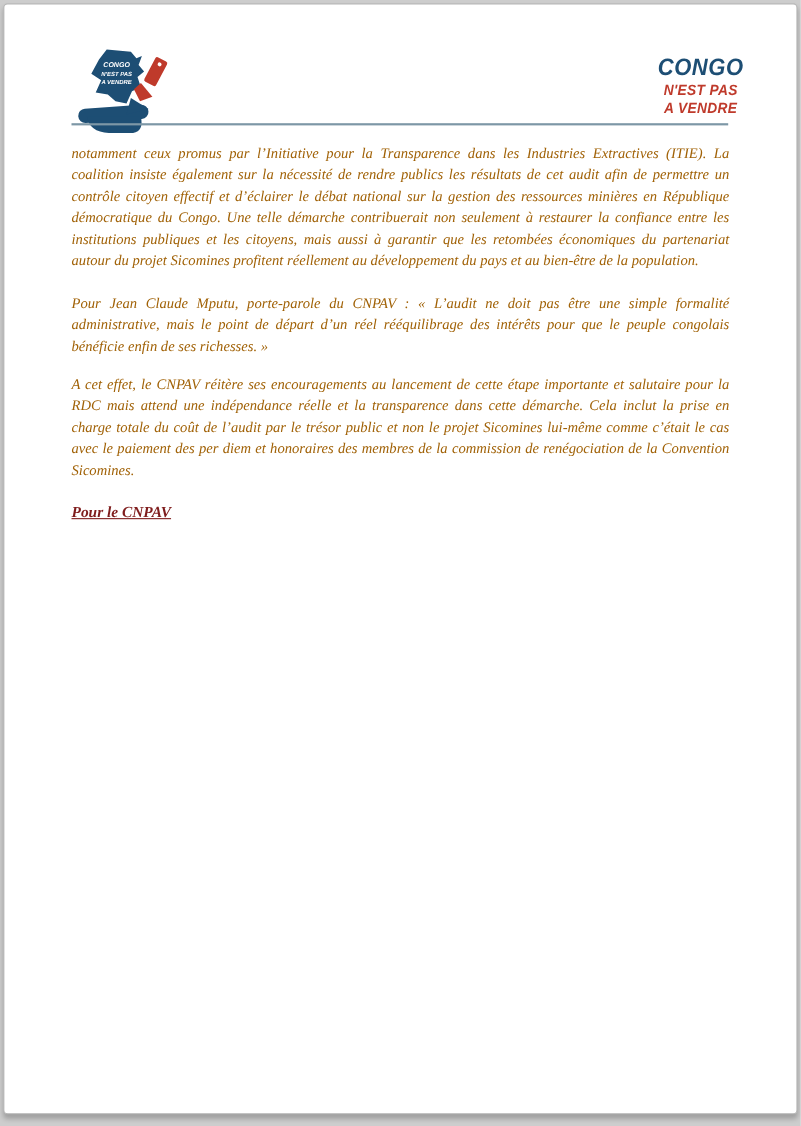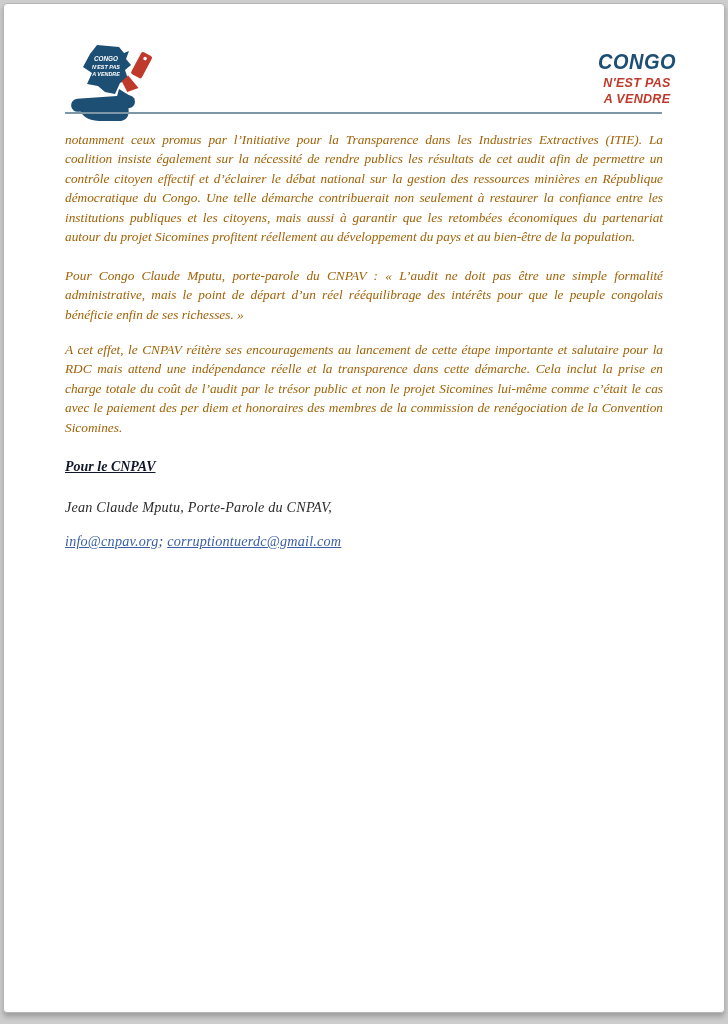--- a/index.html
+++ b/index.html
@@ -26,21 +26,21 @@
   .para{
     position:absolute;left:61px;width:598px;
     font-size:13.3px;line-height:19.4px;color:#a16207;
     text-align:justify;margin:0;
   }
   .p1{top:126px;}
   .p2{top:262px;}
   .p3{top:336px;}
   .closing-heading{
     position:absolute;left:61px;top:455px;
-    font-size:14px;font-weight:bold;text-decoration:underline;color:#0f172a;
+    font-size:14px;font-weight:bold;text-decoration:underline;color:#7f1d1d;
   }
   .signature{
     position:absolute;left:61px;top:495px;
     font-size:14.2px;color:#2b2b2b;letter-spacing:0.2px;
   }
   .emails{
     position:absolute;left:61px;top:529px;
     font-size:14.2px;color:#2b2b2b;letter-spacing:0.2px;
   }
   .emails a{color:#3b5ea6;text-decoration:underline;}
@@ -76,23 +76,19 @@
 
     <div class="logo-right">
       <div class="l1">CONGO</div>
       <div class="l2">N'EST PAS</div>
       <div class="l3">A VENDRE</div>
     </div>
 
     <div class="rule"></div>
 
     <p class="para p1">notamment ceux promus par l’Initiative pour la Transparence dans les Industries Extractives (ITIE). La coalition insiste également sur la nécessité de rendre publics les résultats de cet audit afin de permettre un contrôle citoyen effectif et d’éclairer le débat national sur la gestion des ressources minières en République démocratique du Congo. Une telle démarche contribuerait non seulement à restaurer la confiance entre les institutions publiques et les citoyens, mais aussi à garantir que les retombées économiques du partenariat autour du projet Sicomines profitent réellement au développement du pays et au bien-être de la population.</p>
-    <p class="para p2">Pour Congo Claude Mputu, porte-parole du CNPAV : « L’audit ne doit pas être une simple formalité administrative, mais le point de départ d’un réel rééquilibrage des intérêts pour que le peuple congolais bénéficie enfin de ses richesses. »</p>
+    <p class="para p2">Pour Jean Claude Mputu, porte-parole du CNPAV : « L’audit ne doit pas être une simple formalité administrative, mais le point de départ d’un réel rééquilibrage des intérêts pour que le peuple congolais bénéficie enfin de ses richesses. »</p>
     <p class="para p3">A cet effet, le CNPAV réitère ses encouragements au lancement de cette étape importante et salutaire pour la RDC mais attend une indépendance réelle et la transparence dans cette démarche. Cela inclut la prise en charge totale du coût de l’audit par le trésor public et non le projet Sicomines lui-même comme c’était le cas avec le paiement des per diem et honoraires des membres de la commission de renégociation de la Convention Sicomines.</p>
 
     <div class="closing-heading">Pour le CNPAV</div>
-    <div class="signature">Jean Claude Mputu, Porte-Parole du CNPAV,</div>
-    <div class="emails">
-      <a href="#">info@cnpav.org</a><span class="sep">; </span><a href="#">corruptiontuerdc@gmail.com</a>
-    </div>
 
   </div>
 </div>
 
 </body></html>

